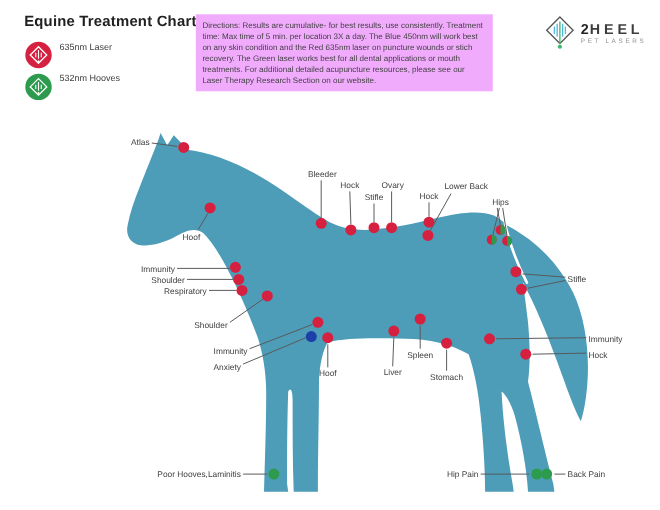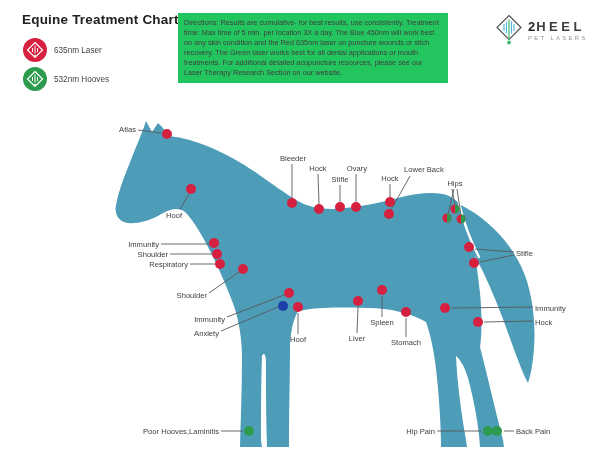--- a/index.html
+++ b/index.html
@@ -1,25 +1,25 @@
 <!DOCTYPE html>
 <html><head>
 <meta charset="utf-8">
 <style>
   html,body{margin:0;padding:0;background:#fff;}
   .canvas{position:relative;width:600px;height:464px;background:#ffffff;overflow:hidden;
           font-family:"Liberation Sans",sans-serif;}
   .page-title{position:absolute;left:22px;top:12px;margin:0;font-size:13.5px;font-weight:bold;
               color:#232020;letter-spacing:.2px;}
   .legend{position:absolute;left:23px;top:38px;}
-  .legend-row{display:flex;align-items:center;height:24px;margin-bottom:5px;}
+  .legend-row{display:flex;align-items:flex-start;height:24px;margin-bottom:5px;}
   .legend-dot{width:24px;height:24px;border-radius:50%;display:flex;align-items:center;
               justify-content:center;flex:0 0 24px;}
   .legend-label{font-size:8.2px;color:#3f3f3f;margin-left:7px;}
-  .directions{position:absolute;left:178px;top:13px;width:258px;background:#22c55e;
+  .directions{position:absolute;left:178px;top:13px;width:258px;background:#f0abfc;
               padding:5px 6px;font-size:7.3px;line-height:1.38;color:#3f3f3f;}
   .logo{position:absolute;left:494px;top:13px;display:flex;align-items:center;}
   .logo-text{margin-left:4px;}
   .brand-line{font-size:13px;color:#3c3c3c;white-space:nowrap;}
   .brand-bold{font-weight:800;color:#262423;}
   .brand-rest{font-weight:600;letter-spacing:3.5px;margin-left:1px;}
   .brand-tag{font-size:5.8px;letter-spacing:2.4px;color:#949494;margin-top:1px;white-space:nowrap;}
   #chart-svg{position:absolute;left:0;top:0;}
   #chart-svg text{font-family:"Liberation Sans",sans-serif;font-size:7.6px;}
 </style>

